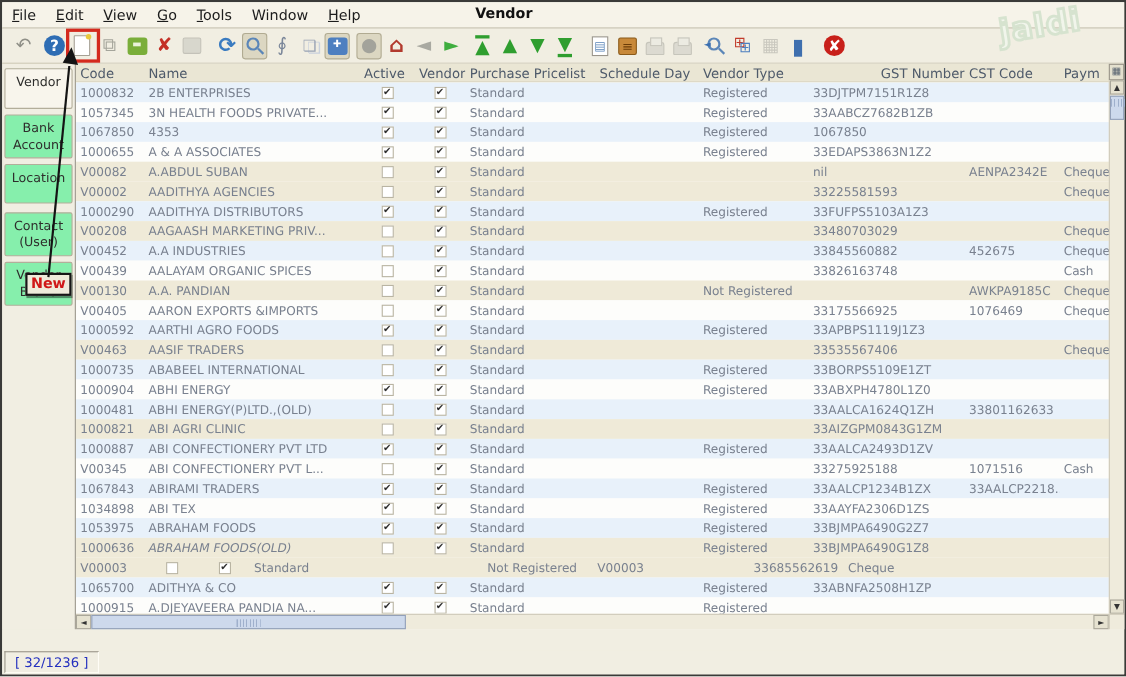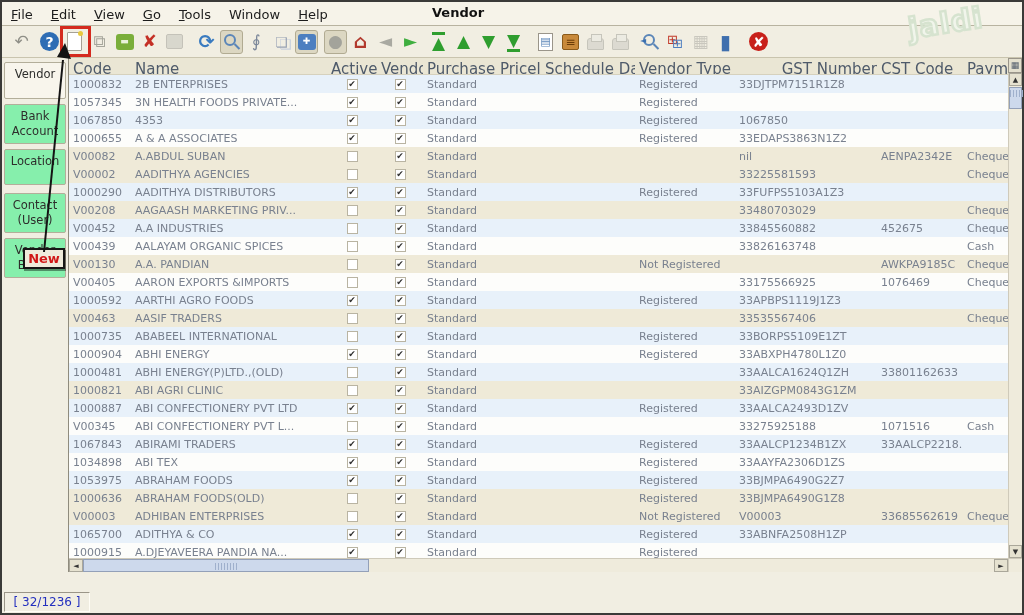--- a/index.html
+++ b/index.html
@@ -46,21 +46,21 @@
   .content { flex:none; height:514px; display:flex; }
   .sidebar { width:66px; background:#f1eee2; padding-top:3px; position:relative; flex:none; }
   .side-tab { margin:1px 2px 5px 2px; border:1px solid #b3ae9a; background:#86efac; border-radius:2px; font-size:11.5px; line-height:1.3; text-align:center; padding:4px 1px 4px 1px; color:#2e2e2c; }
   .side-tab.tall { padding-bottom:15px; }
   .side-tab.selected { background:#f8f5ec; padding-bottom:16px; }
   .side-tab.gap-top { margin-top:8px; }
   .annotation-new { position:absolute; left:21px; top:190px; width:42px; border:2px solid #161616; background:#efebdb; color:#d01818; font-weight:bold; font-size:13px; text-align:center; padding:1px 0; box-shadow:1px 2px 0 rgba(0,0,0,.4); z-index:41; }
 
   .table-wrap { flex:1; position:relative; border-left:1px solid #8f8b7d; background:#fdfdfb; }
   .thead { display:flex; height:17px; background:#eae6d4; border-bottom:1px solid #d6d1bd; width:940px; }
-  .hcell { font-size:15px; color:#4e5a6a; padding:2px 0 0 4px; white-space:nowrap; overflow:hidden; flex:none; }
+  .hcell { font-size:12px; color:#4e5a6a; padding:2px 0 0 4px; white-space:nowrap; overflow:hidden; flex:none; }
   .chooser { position:absolute; top:0; right:0; width:14px; height:15px; background:#e4e0ce; border:1px solid #9a958a; font-size:9px; line-height:13px; text-align:center; color:#55606e; }
   .tbody { height:483px; overflow:hidden; width:940px; background:#fdfdfb; }
   .row { display:flex; height:18px; }
   .row.white { background:#fdfdfb; }
   .row.blue  { background:#e8f1fa; }
   .row.beige { background:#efead8; }
   .cell { font-size:11px; color:#79818f; padding:2.5px 0 0 4px; white-space:nowrap; overflow:hidden; flex:none; }
   .cbcell { display:flex; align-items:center; justify-content:center; padding:0; }
   .cb { width:11px; height:11px; background:#fff; border:1px solid #b9b4a2; font-size:9px; line-height:9px; text-align:center; color:#2e2e2e; }
 
@@ -241,20 +241,21 @@
             <div class="cell" data-name="name-cell" style="width: 196px;">3N HEALTH FOODS PRIVATE...</div>
             <div class="cell cbcell" data-name="active-cell" style="width: 50px;">
               <span class="cb" data-name="active-checkbox">✔</span>
             </div>
             <div class="cell cbcell" data-name="vendor-cell" style="width: 46px;">
               <span class="cb" data-name="vendor-checkbox">✔</span>
             </div>
             <div class="cell" data-name="pricelist-cell" style="width: 118px;">Standard</div>
             <div class="cell" data-name="schedule-cell" style="width: 94px;"></div>
             <div class="cell" data-name="type-cell" style="width: 100px;">Registered</div>
+            <div class="cell" data-name="gst-cell" style="width: 142px;">33AABCZ7682B1ZB</div>
             <div class="cell" data-name="cst-cell" style="width: 86px;"></div>
             <div class="cell" data-name="payment-cell" style="width: 46px;"></div>
           </div>
           <div class="row blue" data-name="table-row">
             <div class="cell" data-name="code-cell" style="width: 62px;">1067850</div>
             <div class="cell" data-name="name-cell" style="width: 196px;">4353</div>
             <div class="cell cbcell" data-name="active-cell" style="width: 50px;">
               <span class="cb" data-name="active-checkbox">✔</span>
             </div>
             <div class="cell cbcell" data-name="vendor-cell" style="width: 46px;">
@@ -582,37 +583,36 @@
             </div>
             <div class="cell" data-name="pricelist-cell" style="width: 118px;">Standard</div>
             <div class="cell" data-name="schedule-cell" style="width: 94px;"></div>
             <div class="cell" data-name="type-cell" style="width: 100px;">Registered</div>
             <div class="cell" data-name="gst-cell" style="width: 142px;">33BJMPA6490G2Z7</div>
             <div class="cell" data-name="cst-cell" style="width: 86px;"></div>
             <div class="cell" data-name="payment-cell" style="width: 46px;"></div>
           </div>
           <div class="row beige" data-name="table-row">
             <div class="cell" data-name="code-cell" style="width: 62px;">1000636</div>
-            <div class="cell" data-name="name-cell" style="width: 196px;">ABRAHAM FOODS(OLD)</div>
+            <div class="cell" data-name="name-cell" style="width: 196px; font-style: italic;">ABRAHAM FOODS(OLD)</div>
             <div class="cell cbcell" data-name="active-cell" style="width: 50px;">
               <span class="cb" data-name="active-checkbox"></span>
             </div>
             <div class="cell cbcell" data-name="vendor-cell" style="width: 46px;">
               <span class="cb" data-name="vendor-checkbox">✔</span>
             </div>
             <div class="cell" data-name="pricelist-cell" style="width: 118px;">Standard</div>
             <div class="cell" data-name="schedule-cell" style="width: 94px;"></div>
             <div class="cell" data-name="type-cell" style="width: 100px;">Registered</div>
             <div class="cell" data-name="gst-cell" style="width: 142px;">33BJMPA6490G1Z8</div>
             <div class="cell" data-name="cst-cell" style="width: 86px;"></div>
             <div class="cell" data-name="payment-cell" style="width: 46px;"></div>
           </div>
           <div class="row beige" data-name="table-row">
             <div class="cell" data-name="code-cell" style="width: 62px;">V00003</div>
-            <div class="cell" data-name="name-cell" style="width: 196px;">ADHIBAN ENTERPRISES</div>
             <div class="cell cbcell" data-name="active-cell" style="width: 50px;">
               <span class="cb" data-name="active-checkbox"></span>
             </div>
             <div class="cell cbcell" data-name="vendor-cell" style="width: 46px;">
               <span class="cb" data-name="vendor-checkbox">✔</span>
             </div>
             <div class="cell" data-name="pricelist-cell" style="width: 118px;">Standard</div>
             <div class="cell" data-name="schedule-cell" style="width: 94px;"></div>
             <div class="cell" data-name="type-cell" style="width: 100px;">Not Registered</div>
             <div class="cell" data-name="gst-cell" style="width: 142px;">V00003</div>

